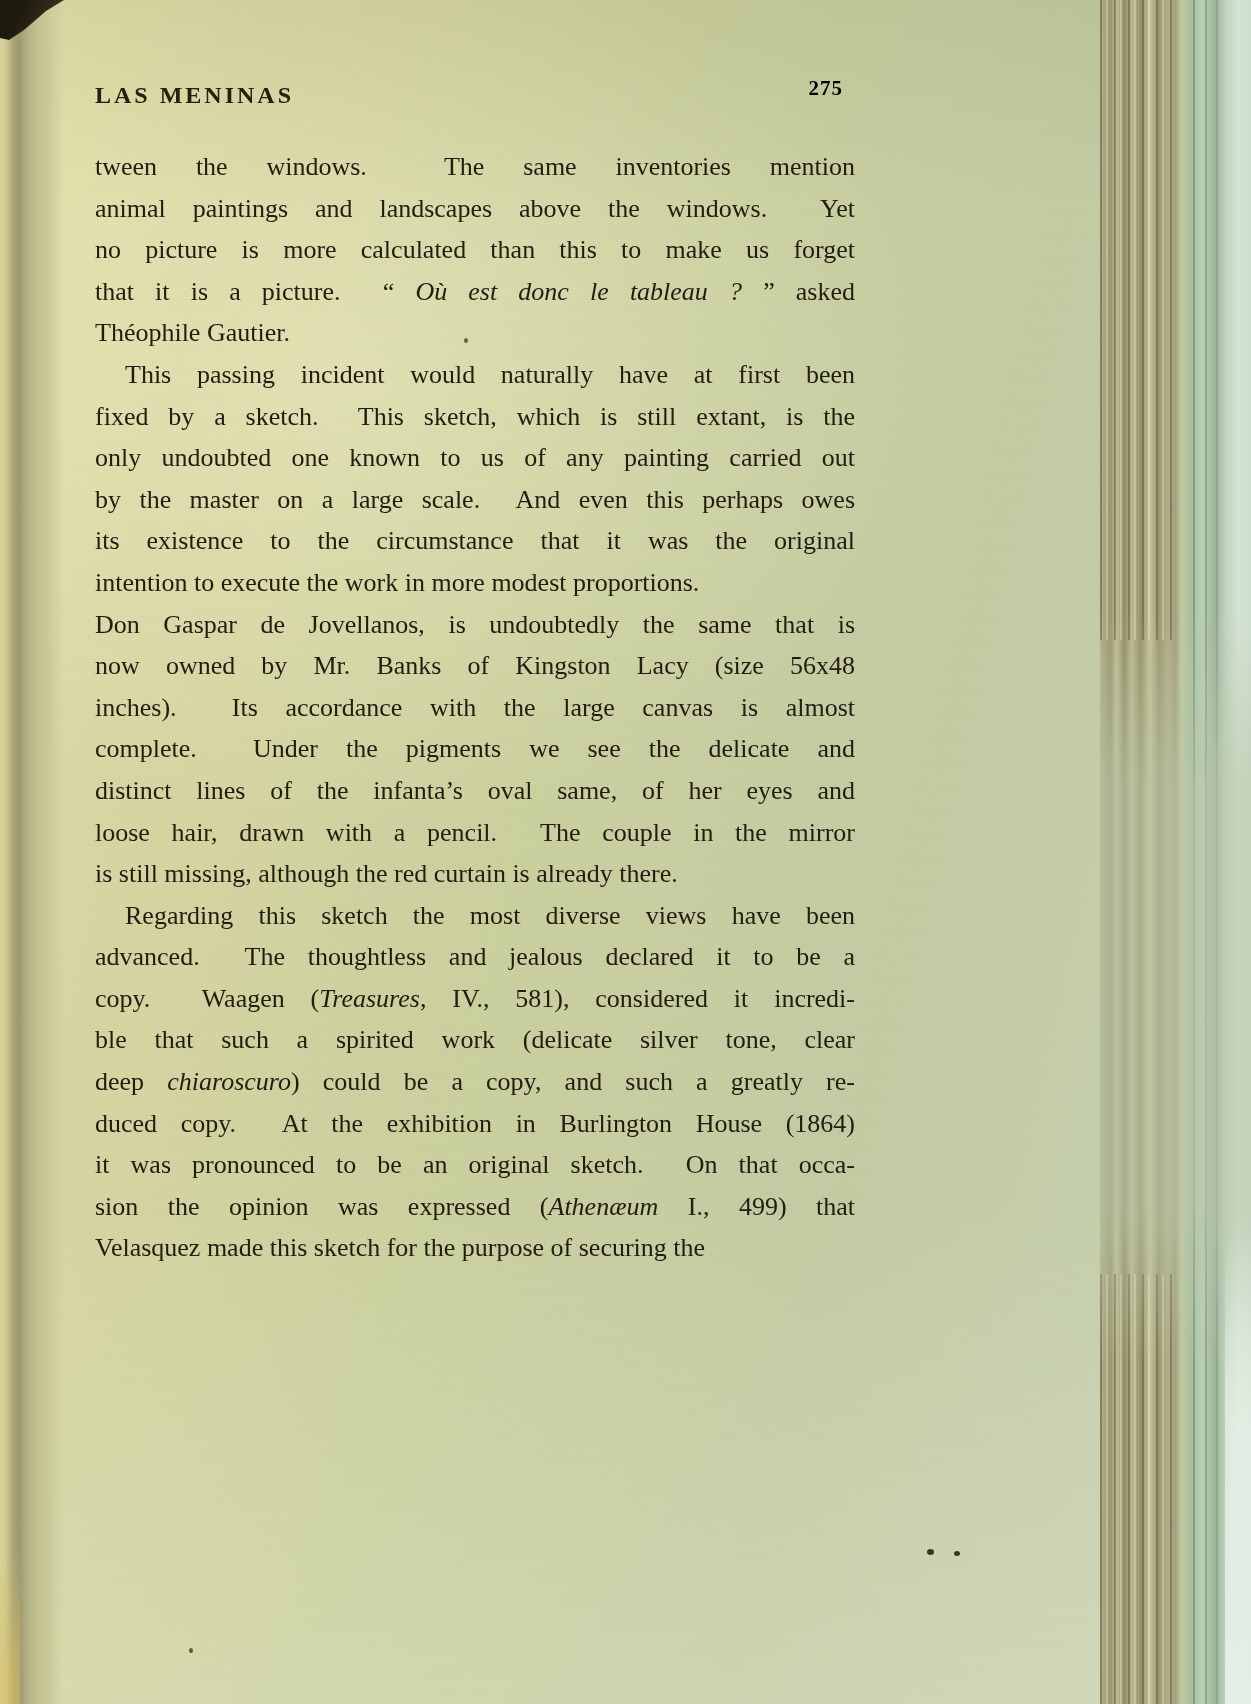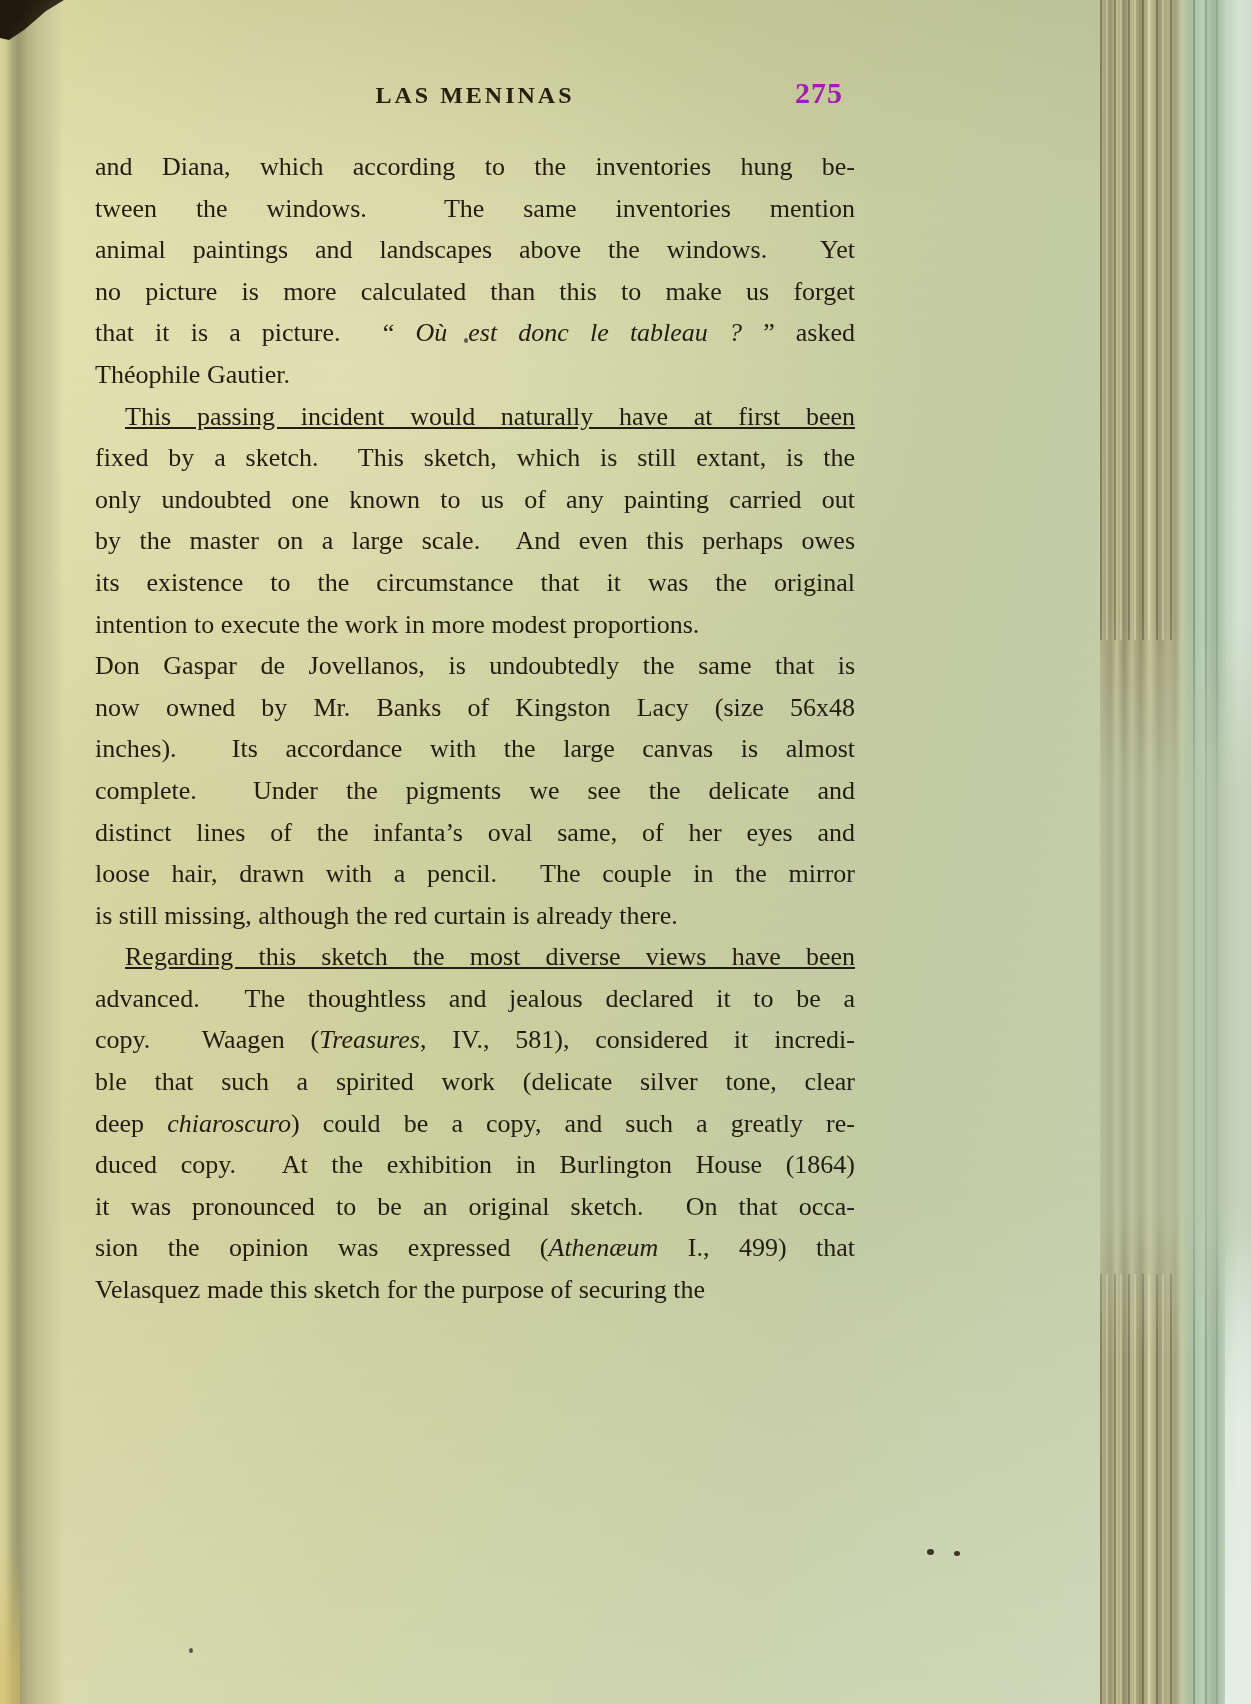--- a/index.html
+++ b/index.html
@@ -69,35 +69,35 @@
   .fe-corner-light{
     position:absolute;right:0;bottom:0;width:26px;height:470px;
     background:linear-gradient(180deg,rgba(230,239,230,0) 0,rgba(230,239,230,0.8) 40%,#e4eee4 100%);
   }
   
   .content{
     position:absolute;left:95px;top:70px;width:760px;color:#221d11;
   }
   .header{position:relative;height:40px;margin-top:12px;}
   .running-title{
-    display:block;text-align:center;
+    display:block;
     font-weight:bold;font-size:24px;letter-spacing:3px;
     color:#26200f;
   }
   .page-number{
     position:absolute;right:12px;top:-6px;
-    font-weight:bold;font-size:30px;letter-spacing:1px;color:#a21caf;
+    font-weight:bold;font-size:21px;letter-spacing:1px;color:#000000;
   }
   .text-block{margin-top:24px;font-size:26px;line-height:41.6px;}
   .line{
     text-align:justify;text-align-last:justify;
     height:41.6px;overflow:visible;
   }
   .line.last{text-align-last:left;}
-  .line.indent{text-indent:30px;text-decoration:underline;}
+  .line.indent{text-indent:30px;}
   .line i{font-style:italic;}
   
   .dot{position:absolute;background:#3c3524;border-radius:50%;}
   .dot.d1{left:927px;top:1549px;width:7px;height:6px;}
   .dot.d2{left:954px;top:1551px;width:6px;height:5px;}
   .dot.d3{left:189px;top:1648px;width:4px;height:5px;opacity:.8;}
   .dot.d4{left:464px;top:338px;width:4px;height:5px;opacity:.75;}
 </style>
 </head>
 <body>
@@ -119,21 +119,20 @@
     <div class="fe-blurwash"></div>
     <div class="fe-corner-light"></div>
   </div>
 
   <div class="content">
     <div class="header">
       <span class="running-title">LAS MENINAS</span>
       <span class="page-number">275</span>
     </div>
     <div class="text-block">
-        <div class="line"><span>and Diana, which according to the inventories hung be-</span></div>
         <div class="line"><span>tween the windows.&nbsp; The same inventories mention</span></div>
         <div class="line"><span>animal paintings and landscapes above the windows.&nbsp; Yet</span></div>
         <div class="line"><span>no picture is more calculated than this to make us forget</span></div>
         <div class="line"><span>that it is a picture.&nbsp; “ </span><i>Où est donc le tableau ?</i><span> ” asked</span></div>
         <div class="line last"><span>Théophile Gautier.</span></div>
         <div class="line indent"><span>This passing incident would naturally have at first been</span></div>
         <div class="line"><span>fixed by a sketch.&nbsp; This sketch, which is still extant, is the</span></div>
         <div class="line"><span>only undoubted one known to us of any painting carried out</span></div>
         <div class="line"><span>by the master on a large scale.&nbsp; And even this perhaps owes</span></div>
         <div class="line"><span>its existence to the circumstance that it was the original</span></div>

